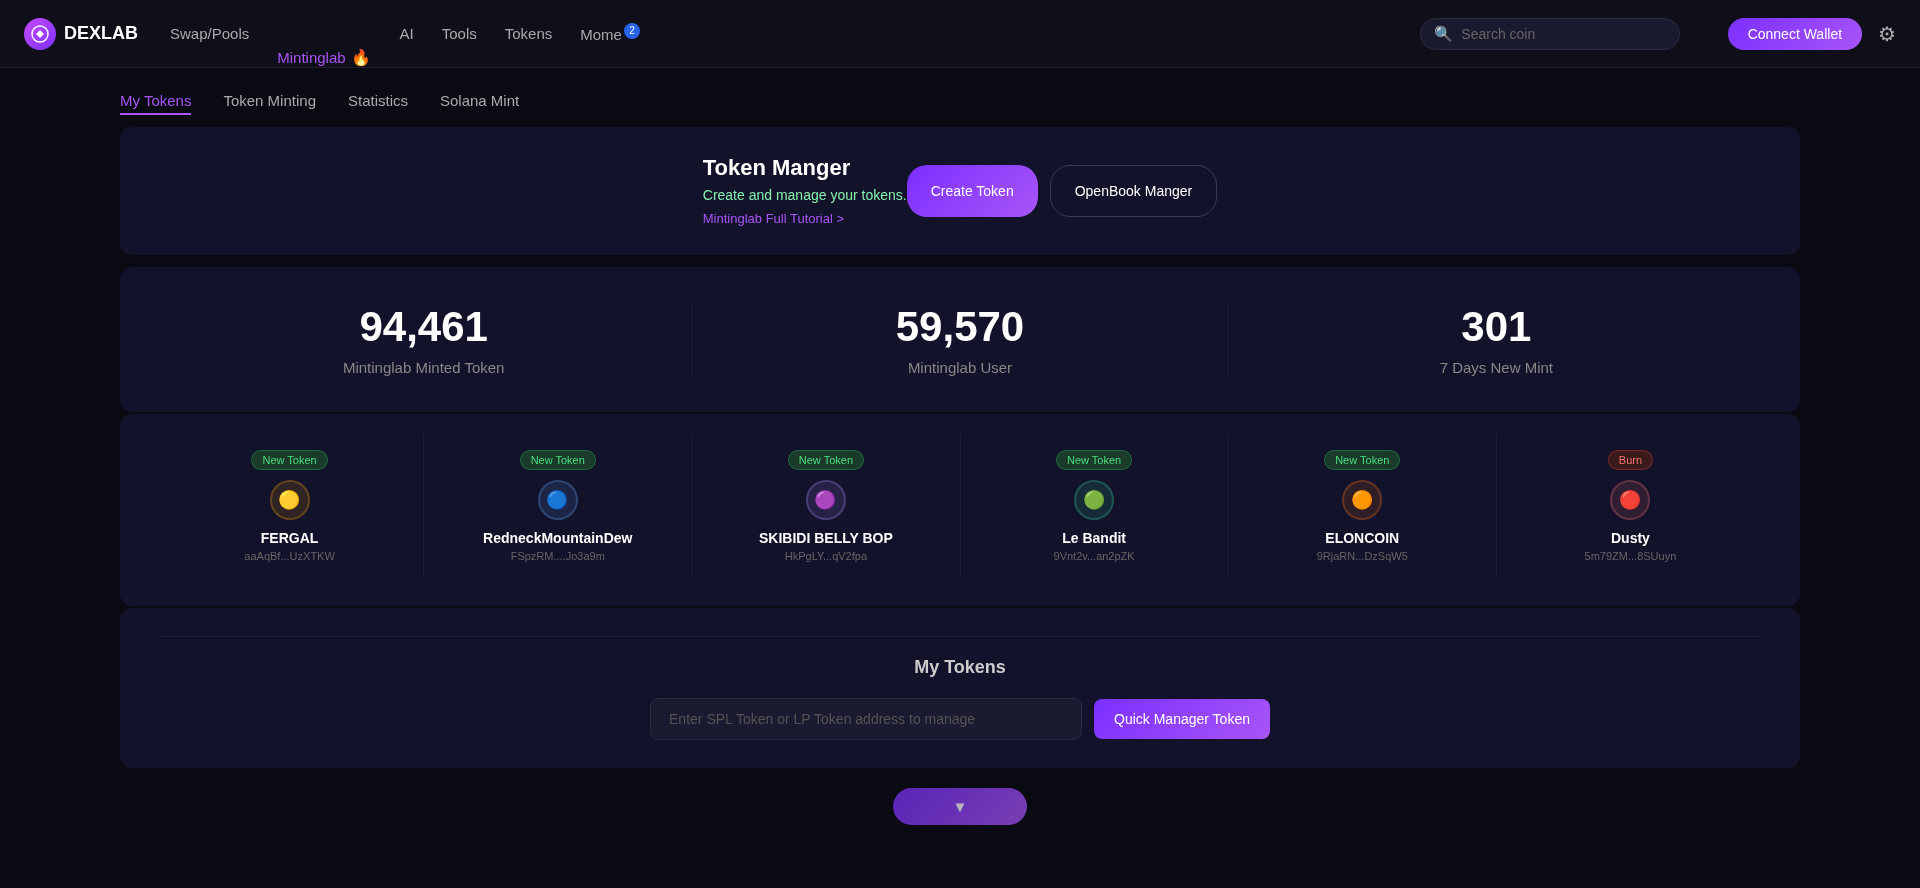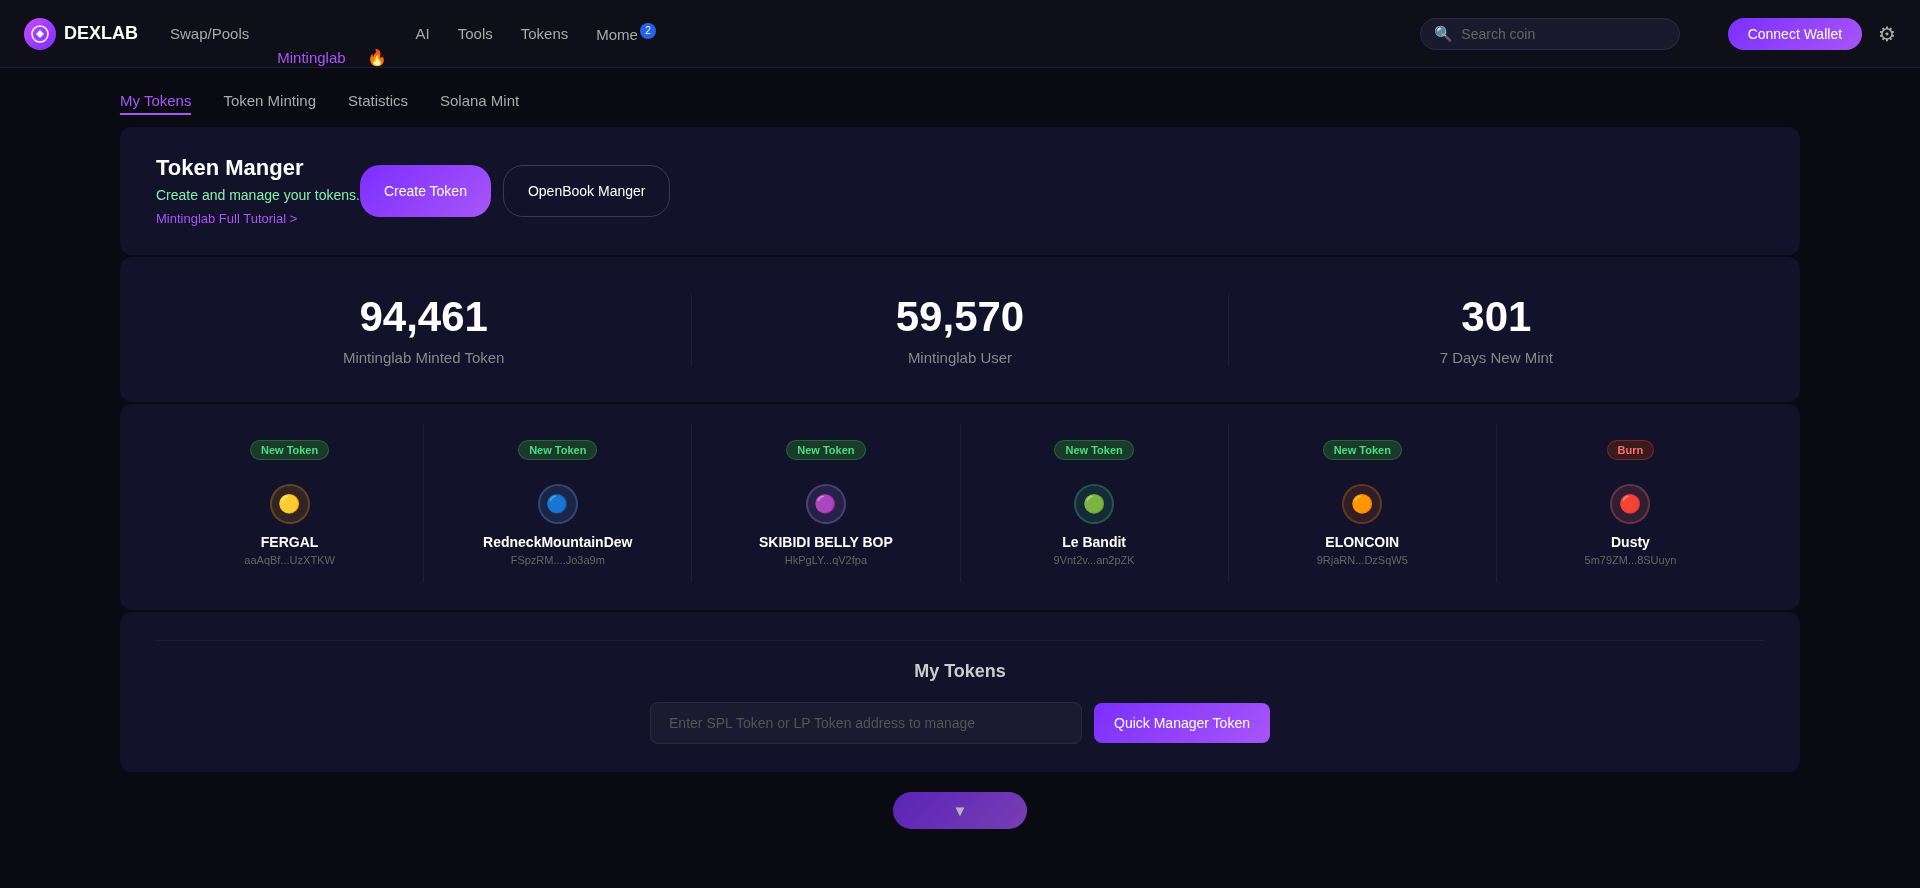--- a/index.html
+++ b/index.html
@@ -44,21 +44,21 @@
       align-items: center;
       list-style: none;
     }
     .nav-links a {
       color: #aaa;
       text-decoration: none;
       font-size: 15px;
       transition: color .2s;
     }
     .nav-links a.active { color: #a855f7; }
-    .nav-minting { display: flex; align-items: center; gap: 22px; margin-top: 48px; }
+    .nav-minting { display: flex; align-items: center; gap: 6px; margin-top: 48px; }
     .nav-minting .flame { font-size: 16px; }
     .badge-n {
       background: #2563eb;
       color: #fff;
       border-radius: 50%;
       font-size: 10px;
       width: 16px; height: 16px;
       display: inline-flex; align-items: center; justify-content: center;
       margin-left: 2px;
     }
@@ -127,22 +127,22 @@
       padding: 0 120px;
     }
 
     
     .token-manager-card {
       background: #12122a;
       border-radius: 12px;
       padding: 28px 36px;
       display: flex;
       align-items: center;
-      justify-content: flex-start;
-      margin-bottom: 2px;
+      justify-content: center;
+      margin-bottom: 12px;
     }
     .token-manager-title {
       font-size: 22px;
       font-weight: 700;
       margin-bottom: 6px;
     }
     .token-manager-desc {
       color: #86efac;
       font-size: 14px;
       margin-bottom: 6px;
@@ -222,22 +222,22 @@
       align-items: center;
       padding: 16px 24px;
       border-right: 1px solid #1e1e3a;
       min-width: 180px;
     }
     .token-card:last-child { border-right: none; }
     .token-badge {
       padding: 3px 10px;
       border-radius: 12px;
       font-size: 11px;
-      font-weight: 700;
-      margin-bottom: 24px;
+      font-weight: 400;
+      margin-bottom: 10px;
     }
     .badge-new { background: #1a3a2a; color: #4ade80; border: 1px solid #22c55e55; }
     .badge-burn { background: #3a1a1a; color: #f87171; border: 1px solid #ef444455; }
     .token-icon {
       width: 40px; height: 40px;
       border-radius: 50%;
       margin-bottom: 10px;
       display: flex; align-items: center; justify-content: center;
       font-size: 18px;
     }

